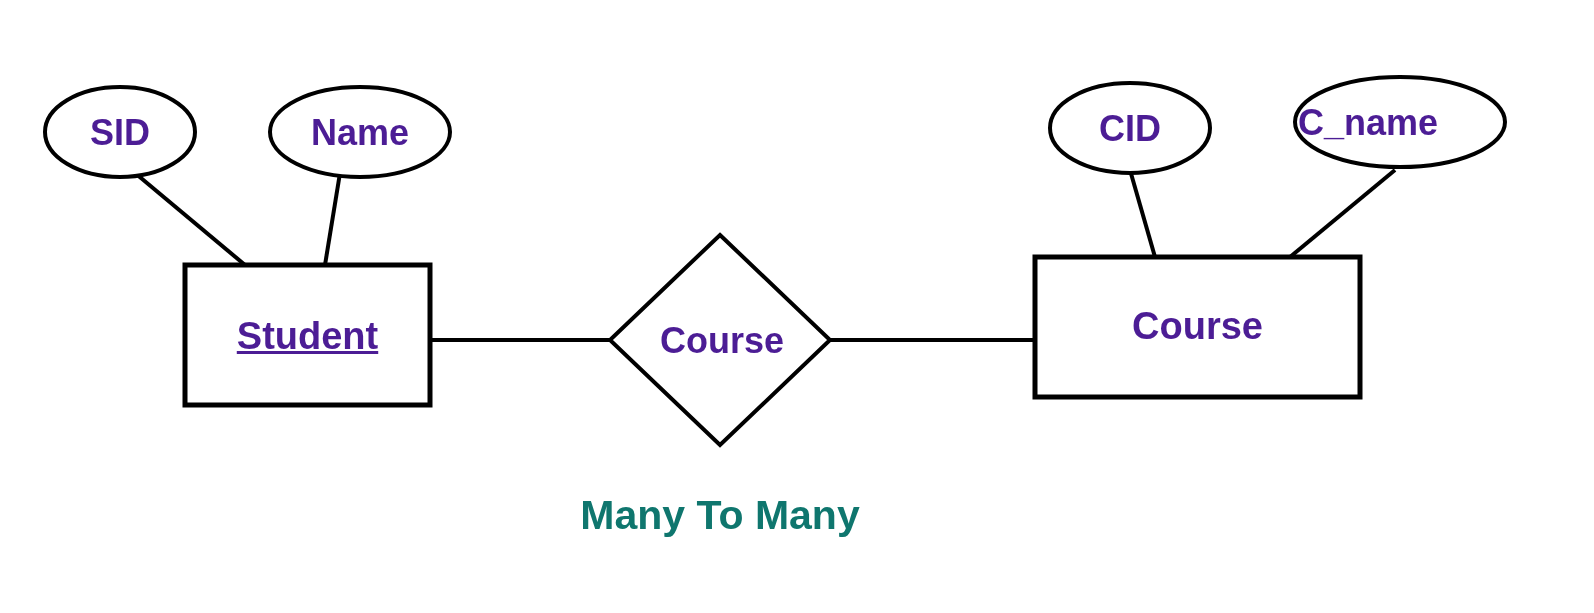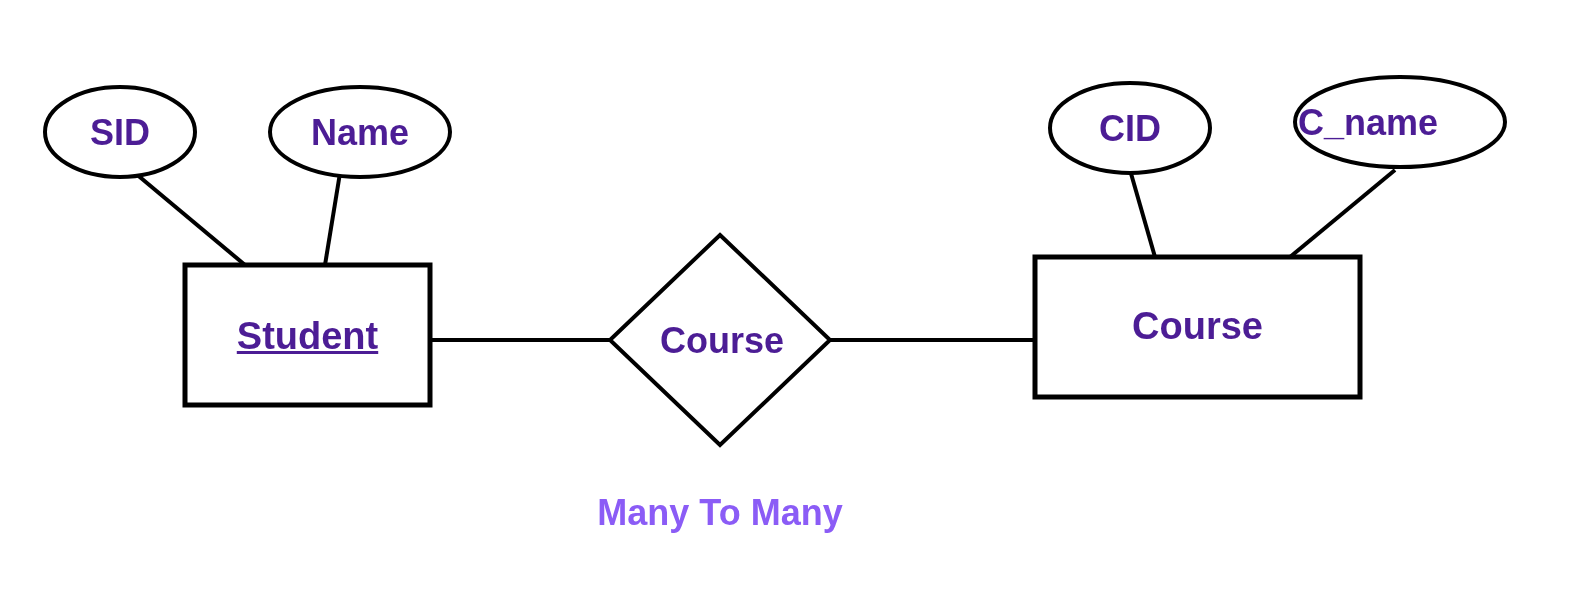--- a/index.html
+++ b/index.html
@@ -18,23 +18,23 @@
     }
     .label {
       position: absolute;
       color: #4c1d95;
       font-weight: bold;
       font-size: 36px;
       text-align: center;
     }
     .caption {
       position: absolute;
-      color: #8b5cf6;
+      color: #0f766e;
       font-weight: bold;
-      font-size: 36px;
+      font-size: 41px;
       text-align: center;
     }
   </style>
 </head>
 <body>
 
 <svg width="1594" height="613">
 
   <line x1="135" y1="173" x2="245" y2="265" stroke="black" stroke-width="4"></line>
   <line x1="340" y1="173" x2="325" y2="265" stroke="black" stroke-width="4"></line>

